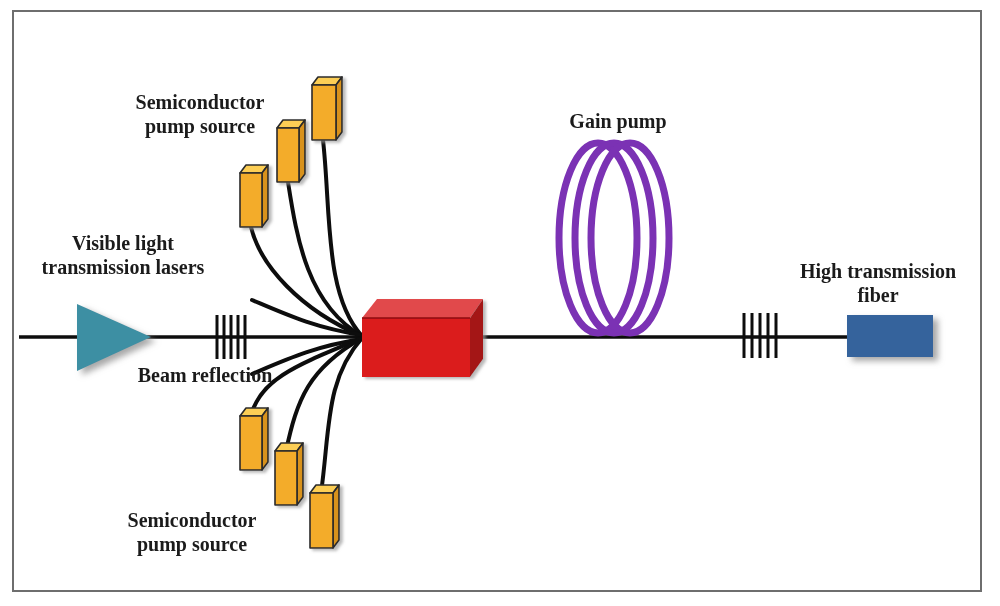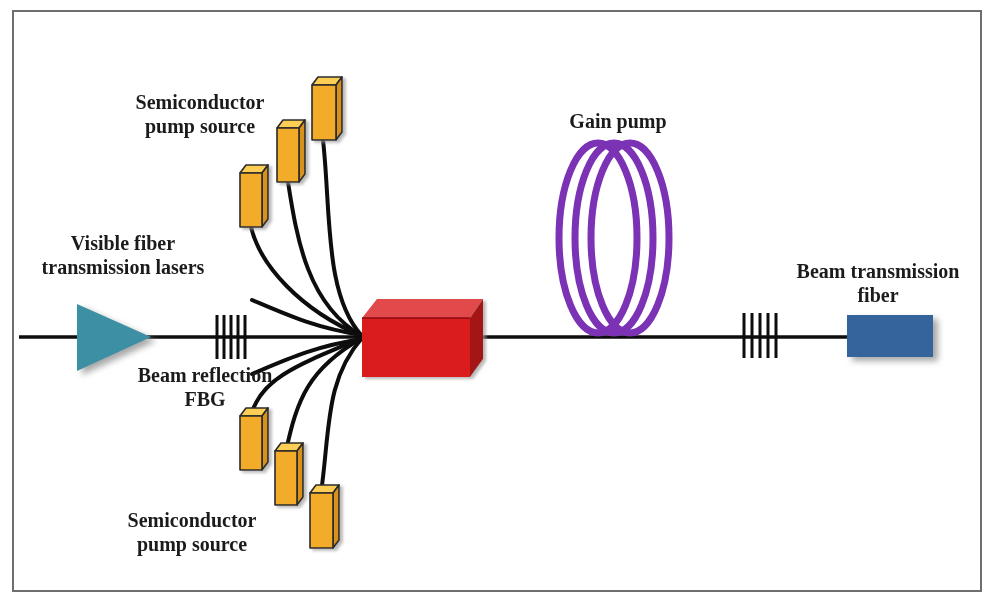--- a/index.html
+++ b/index.html
@@ -123,37 +123,36 @@
 
     <rect class="outbox" x="847" y="315" width="86" height="42" filter="url(#shadowBig)"></rect>
   </svg>
 
   <div class="label" style="left:200px;top:90px">
     <span>Semiconductor</span>
     <span>pump source</span>
   </div>
 
   <div class="label" style="left:123px;top:231px">
-    <span>Visible fiber</span>
+    <span>Visible light</span>
     <span>transmission lasers</span>
   </div>
 
   <div class="label" style="left:205px;top:363px">
     <span>Beam reflection</span>
-    <span>FBG</span>
   </div>
 
 
   <div class="label" style="left:618px;top:109px">
     <span>Gain pump</span>
   </div>
 
 
   <div class="label" style="left:878px;top:259px">
-    <span>Beam transmission</span>
+    <span>High transmission</span>
     <span>fiber</span>
   </div>
 
   <div class="label" style="left:192px;top:508px">
     <span>Semiconductor</span>
     <span>pump source</span>
   </div>
 </div>
 
 </body></html>

